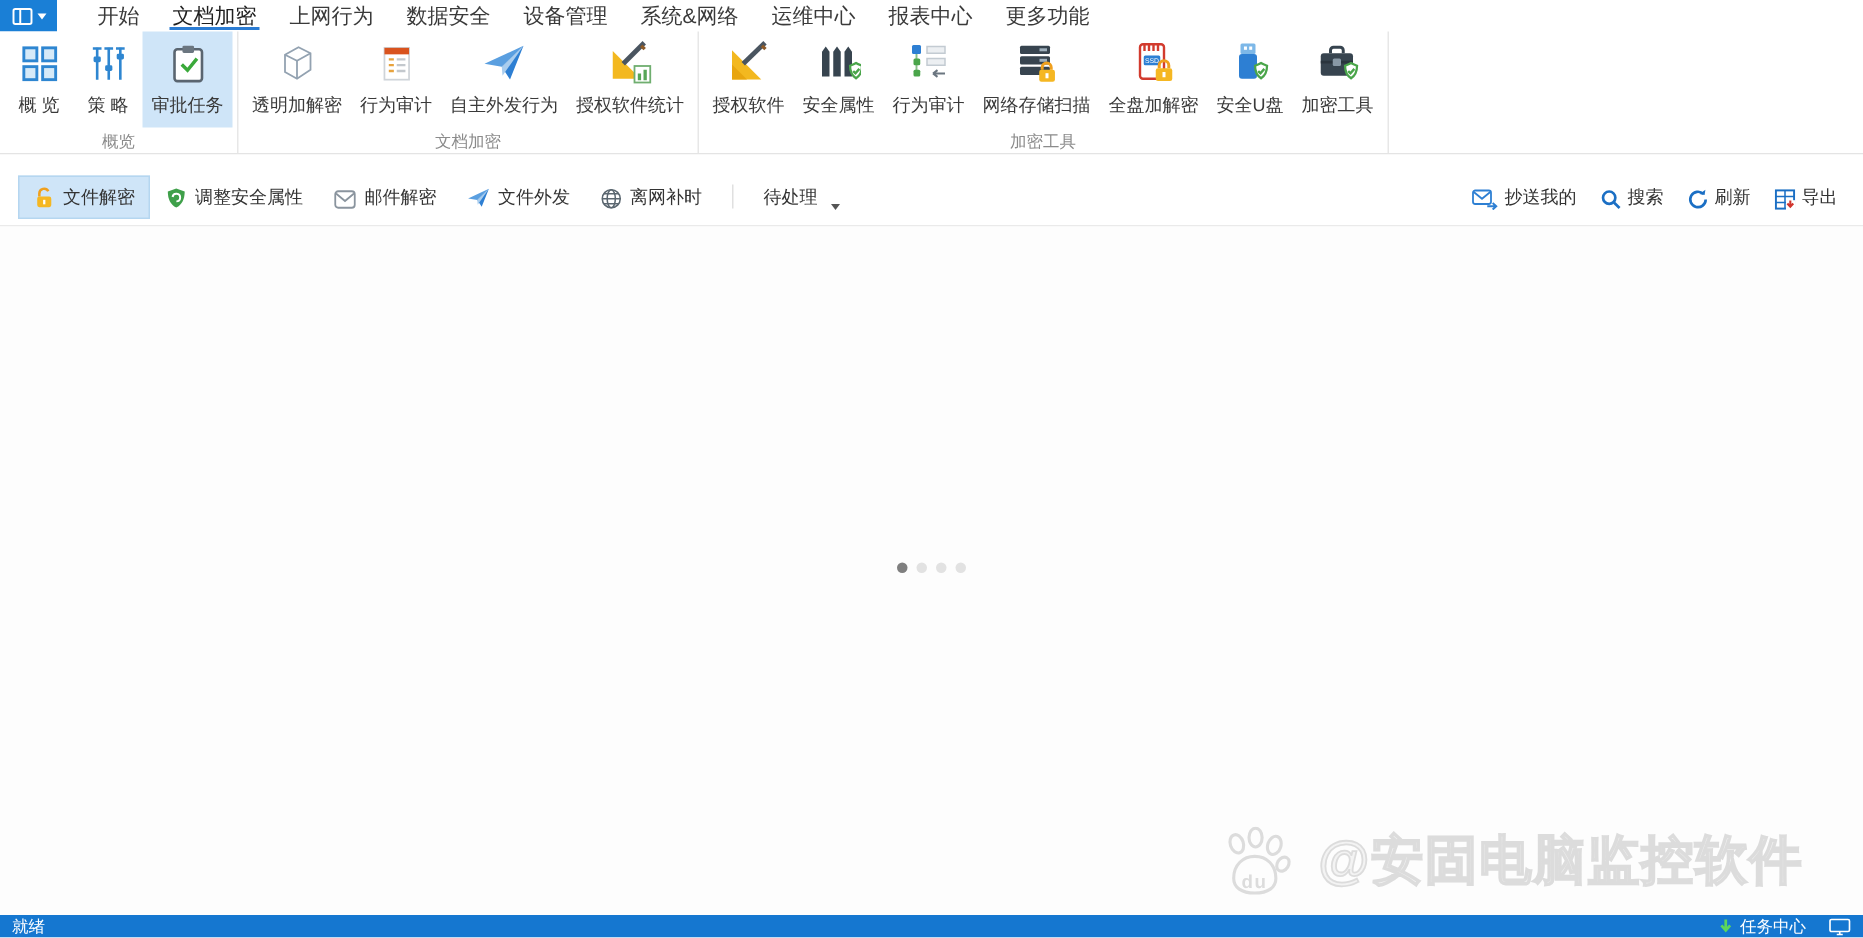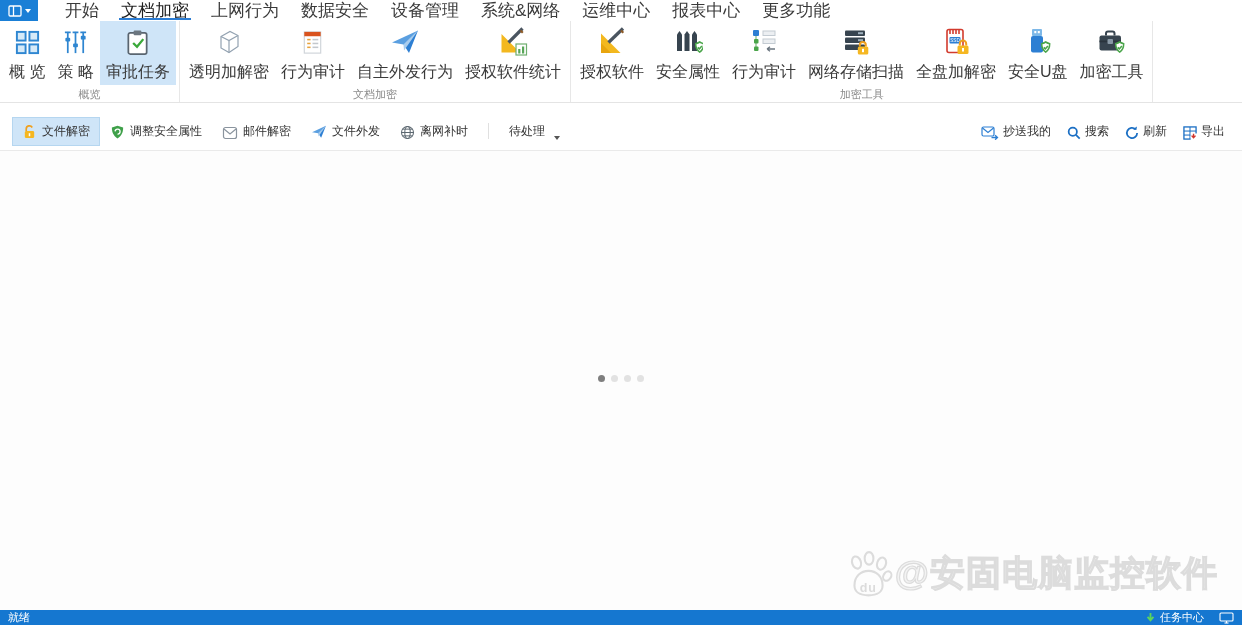--- a/index.html
+++ b/index.html
@@ -4,50 +4,50 @@
 <style>
   * { margin:0; padding:0; box-sizing:border-box; }
   html,body { width:1242px; height:625px; overflow:hidden; }
   body { font-family:"Liberation Sans","DejaVu Sans",sans-serif; display:flex; flex-direction:column; background:#fff; font-size:12px; color:#333; }
 
   
   .menubar { height:21px; display:flex; align-items:stretch; background:#fff; flex:none; }
   .app-btn { width:38px; background:#1a7fd6; display:flex; align-items:center; justify-content:center; gap:3px; cursor:pointer; }
   .app-caret { width:0; height:0; border-left:3.5px solid transparent; border-right:3.5px solid transparent; border-top:4px solid #fff; }
   .tabs { display:flex; align-items:stretch; margin-left:16px; }
-  .tab { display:flex; align-items:center; padding:0 11px; color:#3a3a3a; cursor:pointer; position:relative; font-size:17px; }
+  .tab { display:flex; align-items:center; padding:0 11px; color:#3a3a3a; cursor:pointer; position:relative; font-size:14px; }
   .tab.active { color:#1f1f1f; }
   .tab.active::after { content:""; position:absolute; left:9px; right:9px; bottom:1px; height:2px; background:#2b7cd3; }
 
   
   .ribbon { height:82px; display:flex; border-bottom:1px solid #e4e4e4; background:#fff; flex:none; }
   .rgroup { display:flex; flex-direction:column; border-right:1px solid #e7e7e7; padding:0 3px; }
   .ritems { display:flex; align-items:flex-start; flex:1; }
   .rbtn { height:64px; min-width:46px; padding:3px 6px 0; display:flex; flex-direction:column; align-items:center; cursor:pointer; }
   .rbtn.selected { background:#cfe5f8; }
   .ricon { height:36px; display:flex; align-items:center; justify-content:center; }
-  .rlabel { font-size:16px; color:#3a3a3a; white-space:nowrap; margin-top:2px; }
+  .rlabel { font-size:12px; color:#3a3a3a; white-space:nowrap; margin-top:2px; }
   .glabel { text-align:center; font-size:11px; color:#8b8b8b; padding:2px 0 3px; }
 
   
   .action-wrap { background:#fff; border-bottom:1px solid #eaeaea; padding:13px 12px 4px; flex:none; }
   .action-bar { height:30px; display:flex; align-items:center; }
   .abtn { display:flex; align-items:flex-end; gap:5px; padding:5px 9px; cursor:pointer; color:#333; white-space:nowrap; border:1px solid transparent; }
   .abtn.selected { background:#cfe5f8; border-color:#b5d6f0; }
   .asep { width:1px; height:16px; background:#e0e0e0; margin:0 10px; }
   .caret-down { width:0; height:0; border-left:3.5px solid transparent; border-right:3.5px solid transparent; border-top:4.5px solid #555; margin-left:4px; }
   .action-right { margin-left:auto; display:flex; align-items:center; gap:6px; }
   .action-right .abtn { padding:5px 4px; gap:4px; }
 
   
   .content { flex:1; position:relative; background:#fdfdfd; }
   .dots { position:absolute; top:224px; left:50%; transform:translateX(-50%); display:flex; gap:6px; }
   .dot { width:7px; height:7px; border-radius:50%; background:#e2e2e2; cursor:pointer; }
   .dot.active { background:#7f7f7f; }
-  .watermark { position:absolute; right:24px; bottom:13px; display:flex; align-items:center; gap:2px;
+  .watermark { position:absolute; right:40px; bottom:13px; display:flex; align-items:center; gap:18px;
     font-size:35px; font-weight:bold; letter-spacing:1px; color:#f3f3f3;
     -webkit-text-stroke:1.2px #dcdcdc; pointer-events:none; }
 
   
   .statusbar { height:15px; background:#1577d0; color:#fff; display:flex; align-items:flex-start; padding:0 8px; font-size:11px; flex:none; }
   .status-right { margin-left:auto; display:flex; align-items:center; gap:5px; }
   .status-monitor { margin-left:10px; display:flex; align-items:center; cursor:pointer; }
   .tasklink { display:flex; align-items:center; gap:4px; cursor:pointer; }
 </style>
 </head>

